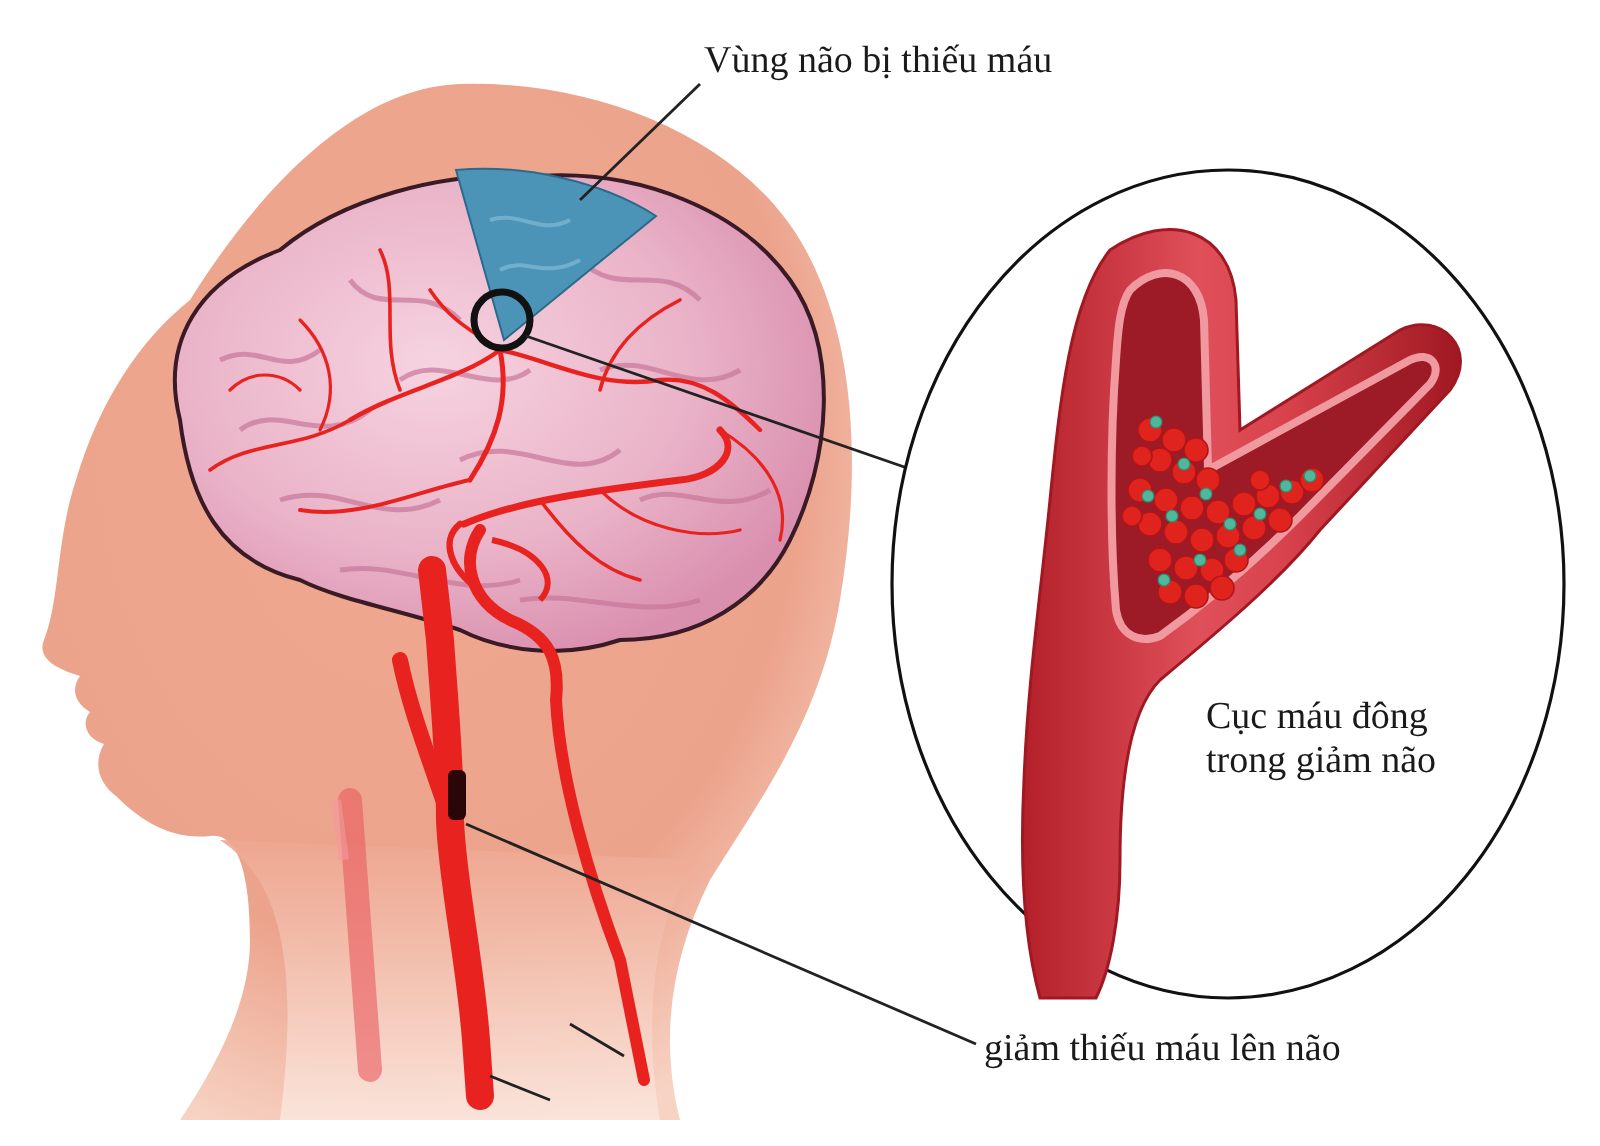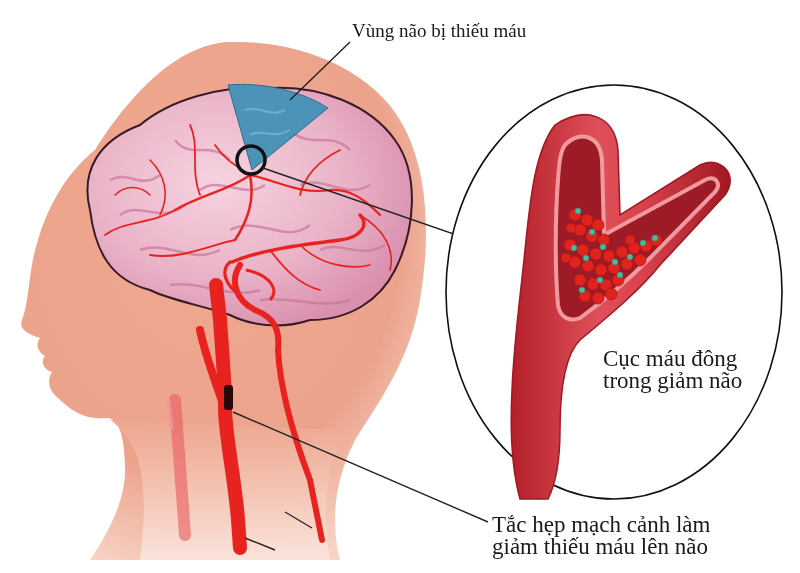--- a/index.html
+++ b/index.html
@@ -1,18 +1,18 @@
 <!DOCTYPE html>
 <html><head>
 <meta charset="utf-8">
 <style>
   html, body { margin: 0; padding: 0; background: #ffffff; }
   body { width: 800px; height: 573px; overflow: hidden; position: relative; font-family: "Liberation Serif", "DejaVu Serif", serif; }
   #stage { position: absolute; left: 0; top: 0; width: 800px; height: 478px; font-family: Liberation Serif, serif; }
-  .label { position: absolute; color: #1a1a1a; font-size: 23px; line-height: 22px; white-space: nowrap; }
+  .label { position: absolute; color: #1a1a1a; font-size: 19px; line-height: 22px; white-space: nowrap; }
   #label-ischemic { left: 352px; top: 20px; font-size: 19px; }
   #label-clot { left: 603px; top: 348px; }
   #label-stenosis { left: 492px; top: 514px; }
 </style>
 </head>
 <body>
 
 <div id="stage">
 <svg width="800" height="573" viewBox="0 0 800 573" xmlns="http://www.w3.org/2000/svg">
   <defs>
@@ -178,16 +178,15 @@
 </svg>
 
 <div id="label-ischemic" class="label">Vùng não bị thiếu máu</div>
 
 <div id="label-clot" class="label">
   <div>Cục máu đông</div>
   <div>trong giảm não</div>
 </div>
 
 <div id="label-stenosis" class="label">
-  <div>Tắc hẹp mạch cảnh làm</div>
   <div>giảm thiếu máu lên não</div>
 </div>
 </div>
 
 </body></html>

